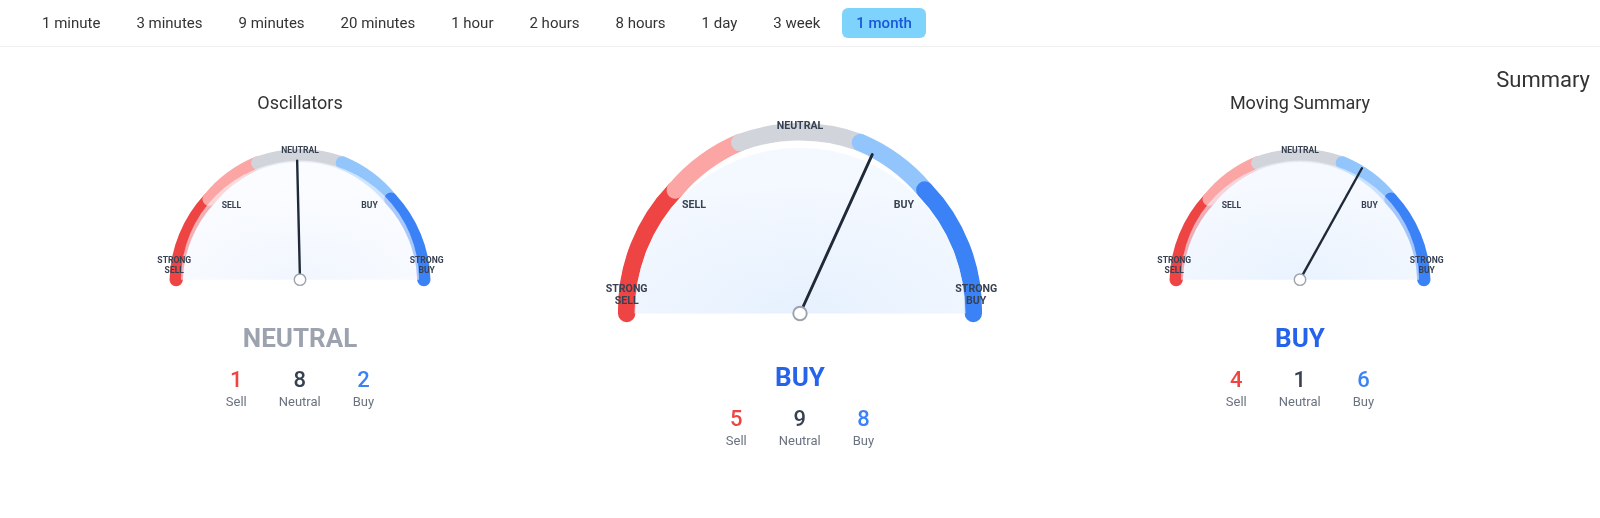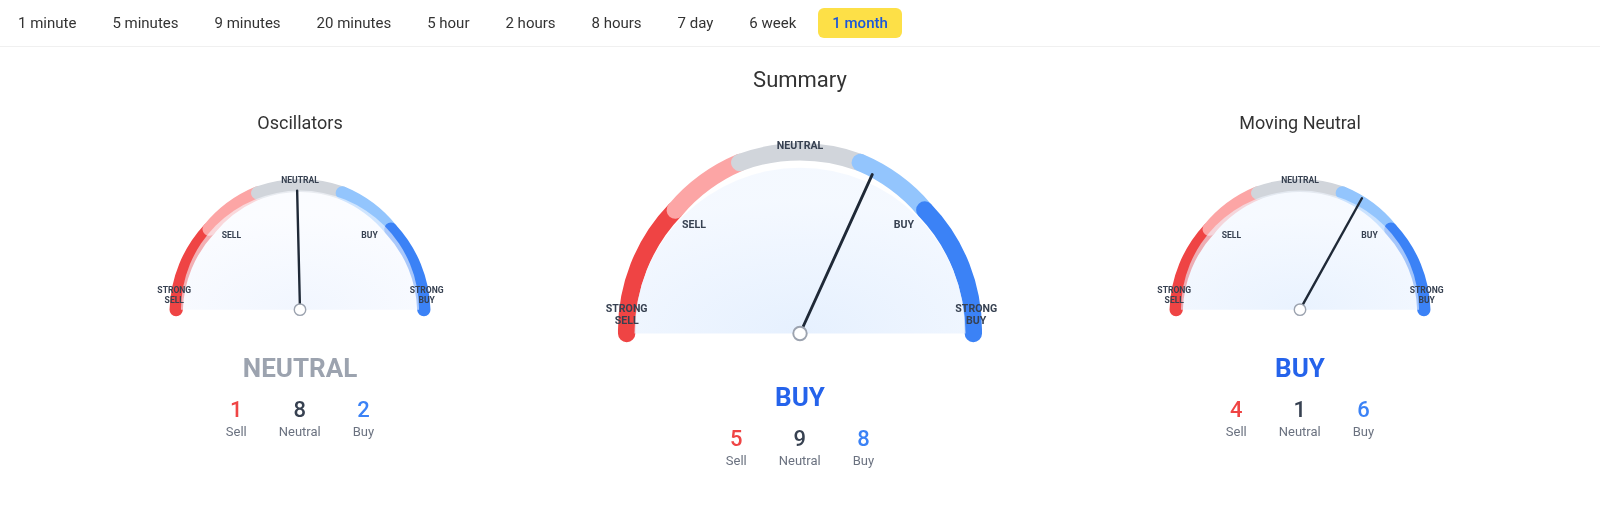--- a/index.html
+++ b/index.html
@@ -9,69 +9,67 @@
       width: 1600px;
       min-height: 518px;
       overflow-x: hidden;
     }
 
     
     .time-bar {
       display: flex;
       align-items: flex-end;
       gap: 8px;
-      padding: 8px 4px;
+      padding: 8px 28px;
       border-bottom: 1px solid #f0f0f0;
     }
     .time-item {
       padding: 6px 14px;
       font-size: 15px;
       color: #333;
       cursor: pointer;
       border-radius: 6px;
       white-space: nowrap;
     }
     .time-item.active {
-      background: #fde047;
+      background: #7dd3fc;
       color: #1a56db;
       font-weight: 500;
     }
 
     
     .main {
       padding: 20px 10px;
     }
 
     .summary-title {
-      text-align: center;
+      text-align: right;
       font-size: 22px;
       font-weight: 400;
       color: #333;
-      margin-bottom: 20px;
     }
 
     .gauges-row {
       display: flex;
       justify-content: space-around;
       align-items: flex-start;
       padding: 0 40px;
     }
 
     .gauge-section {
       display: flex;
       flex-direction: column;
       align-items: center;
       width: 440px;
     }
 
     .gauge-title {
       font-size: 18px;
       font-weight: 400;
       color: #333;
-      margin-bottom: 10px;
     }
 
     
     .gauge-wrap {
       position: relative;
       width: 320px;
       height: 200px;
       margin-bottom: 10px;
     }
 
@@ -114,28 +112,28 @@
     .count-label {
       font-size: 13px;
       color: #6b7280;
     }
   </style>
 </head>
 <body>
 
 <div class="time-bar">
 <div class="time-item">1 minute</div>
-    <div class="time-item">5 minutes</div>
+    <div class="time-item">3 minutes</div>
     <div class="time-item">9 minutes</div>
     <div class="time-item">20 minutes</div>
-    <div class="time-item">5 hour</div>
+    <div class="time-item">1 hour</div>
     <div class="time-item">2 hours</div>
     <div class="time-item">8 hours</div>
-    <div class="time-item">7 day</div>
-    <div class="time-item">6 week</div>
+    <div class="time-item">1 day</div>
+    <div class="time-item">3 week</div>
     <div class="time-item active">1 month</div>
   </div>
 
 <div class="main">
   <div class="summary-title">Summary</div>
   <div class="gauges-row">
 
     <div class="gauge-section">
       <div class="gauge-title">Oscillators</div>
       <div class="gauge-wrap">
@@ -233,21 +231,21 @@
           <span class="count-label">Neutral</span>
         </div>
         <div class="count-item">
           <span class="count-num buy">8</span>
           <span class="count-label">Buy</span>
         </div>
       </div>
     </div>
 
     <div class="gauge-section">
-      <div class="gauge-title">Moving Neutral</div>
+      <div class="gauge-title">Moving Summary</div>
       <div class="gauge-wrap">
         <svg class="gauge-svg" viewBox="0 0 320 210" xmlns="http://www.w3.org/2000/svg">
 
           <path d="M 30 175 A 130 130 0 0 1 64.6 90.5" stroke="#ef4444" stroke-width="14" fill="none" stroke-linecap="round"></path>
           <path d="M 64.6 90.5 A 130 130 0 0 1 115.6 52.5" stroke="#fca5a5" stroke-width="14" fill="none" stroke-linecap="round"></path>
           <path d="M 115.6 52.5 A 130 130 0 0 1 204.4 52.5" stroke="#d1d5db" stroke-width="14" fill="none" stroke-linecap="round"></path>
           <path d="M 204.4 52.5 A 130 130 0 0 1 255.4 90.5" stroke="#93c5fd" stroke-width="14" fill="none" stroke-linecap="round"></path>
           <path d="M 255.4 90.5 A 130 130 0 0 1 290 175" stroke="#3b82f6" stroke-width="14" fill="none" stroke-linecap="round"></path>
 
           <defs>

